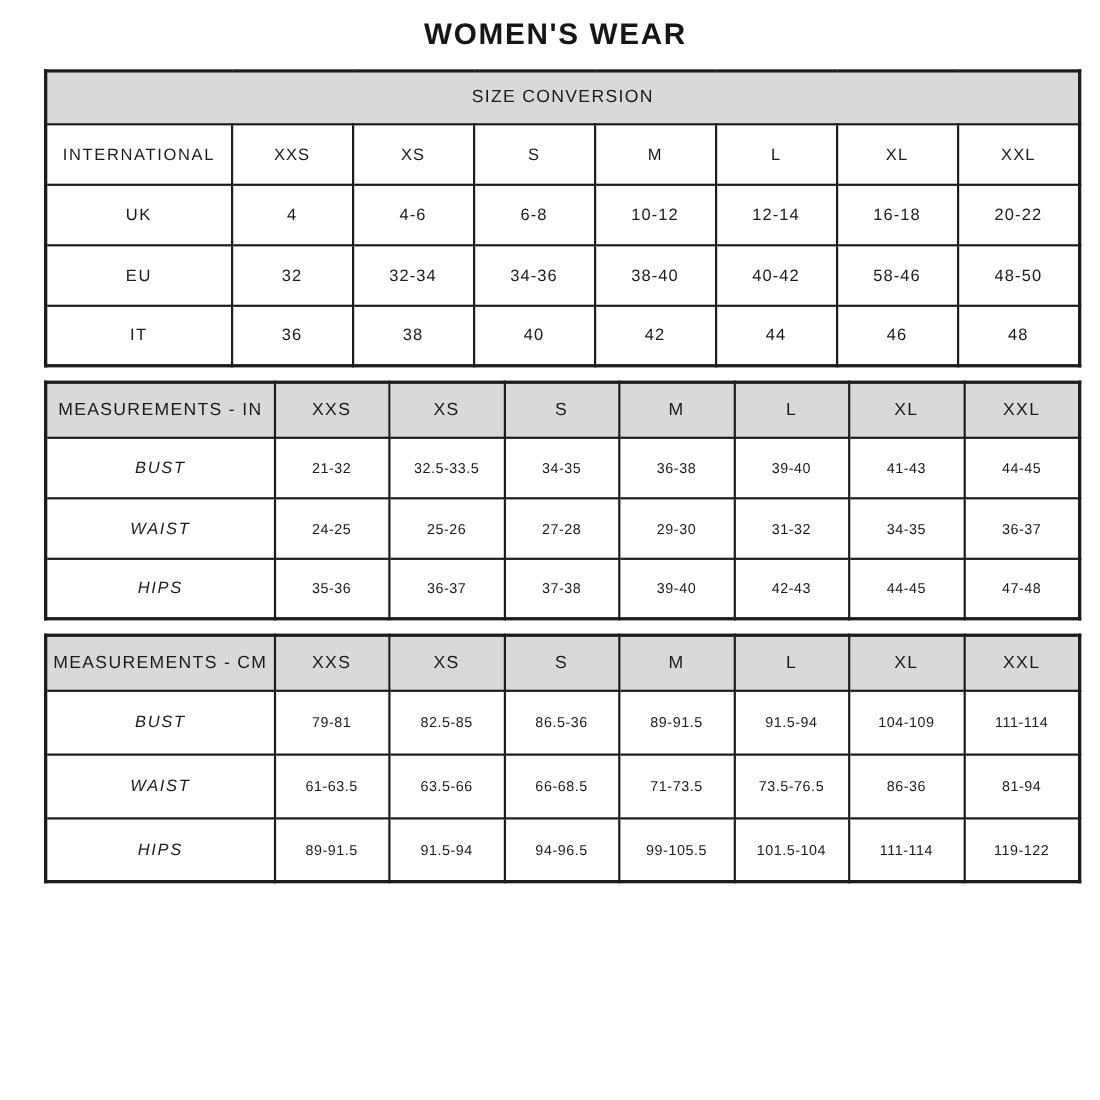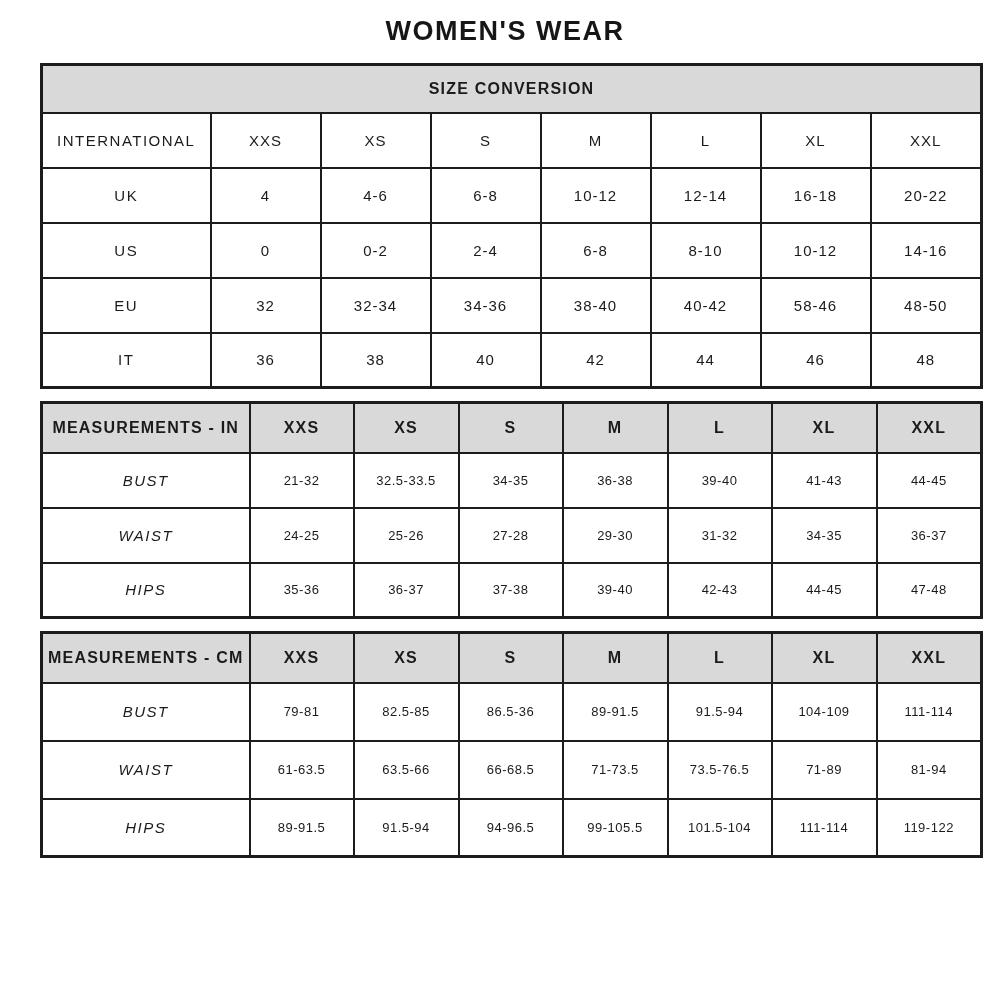--- a/index.html
+++ b/index.html
@@ -32,21 +32,21 @@
   table.sheet th, table.sheet td {
     border: 2px solid #1c1c1c;
     text-align: center;
     vertical-align: middle;
     padding: 0 2px;
     overflow: hidden;
     white-space: nowrap;
   }
   .band th {
     background: #d9d9d9;
-    font-weight: 700;
+    font-weight: 400;
     font-size: 16px;
     letter-spacing: 1.2px;
     border-bottom: 3px solid #1c1c1c;
   }
   
   .t1 .band th { height: 48px; }
   .t1 td { height: 55px; font-size: 15px; letter-spacing: 1px; }
   .t1 td.lbl { letter-spacing: 1.5px; }
   
   .t2 .band th, .t3 .band th { height: 50px; }
@@ -92,30 +92,20 @@
         <td class="lbl">UK</td>
         <td>4</td>
         <td>4-6</td>
         <td>6-8</td>
         <td>10-12</td>
         <td>12-14</td>
         <td>16-18</td>
         <td>20-22</td>
       </tr>
       <tr>
-        <td class="lbl">US</td>
-        <td>0</td>
-        <td>0-2</td>
-        <td>2-4</td>
-        <td>6-8</td>
-        <td>8-10</td>
-        <td>10-12</td>
-        <td>14-16</td>
-      </tr>
-      <tr>
         <td class="lbl">EU</td>
         <td>32</td>
         <td>32-34</td>
         <td>34-36</td>
         <td>38-40</td>
         <td>40-42</td>
         <td>58-46</td>
         <td>48-50</td>
       </tr>
       <tr>
@@ -222,21 +212,21 @@
         <td>104-109</td>
         <td>111-114</td>
       </tr>
       <tr>
         <td class="lbl">WAIST</td>
         <td>61-63.5</td>
         <td>63.5-66</td>
         <td>66-68.5</td>
         <td>71-73.5</td>
         <td>73.5-76.5</td>
-        <td>71-89</td>
+        <td>86-36</td>
         <td>81-94</td>
       </tr>
       <tr>
         <td class="lbl">HIPS</td>
         <td>89-91.5</td>
         <td>91.5-94</td>
         <td>94-96.5</td>
         <td>99-105.5</td>
         <td>101.5-104</td>
         <td>111-114</td>

